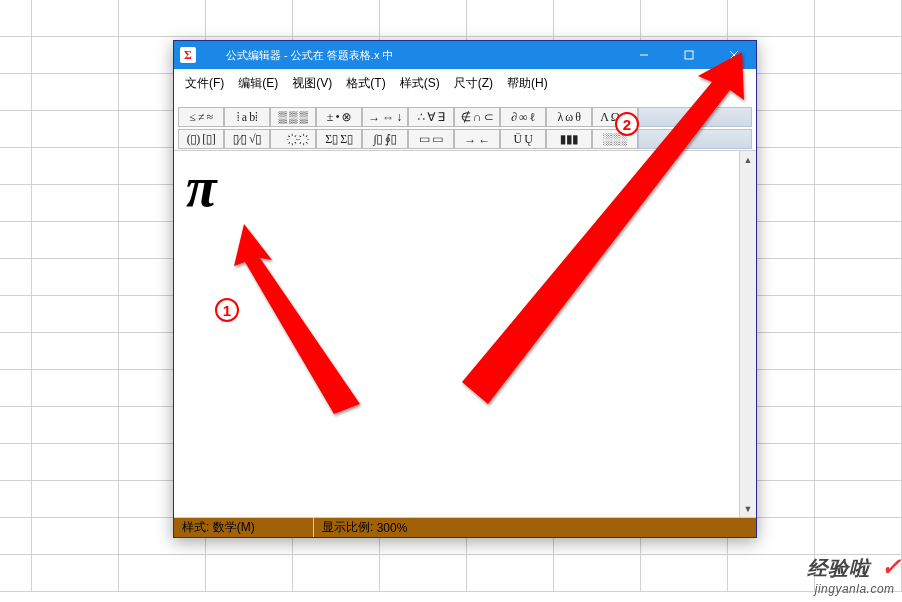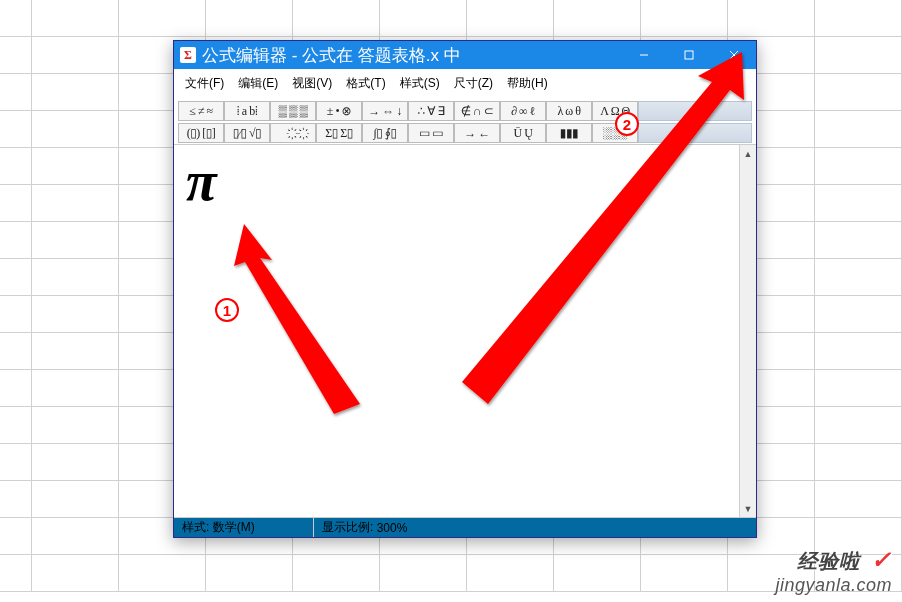--- a/index.html
+++ b/index.html
@@ -59,39 +59,40 @@
       font-weight: bold;
       font-size: 12px;
       display: flex;
       align-items: center;
       justify-content: center;
       margin-right: 6px;
       border-radius: 2px;
     }
     .titlebar .title {
       flex: 1;
-      font-size: 17px;
+      font-size: 11px;
+      margin-left: 24px;
     }
     .winbtns {
       display: flex;
       height: 100%;
     }
     .winbtn {
       width: 45px;
       display: flex;
       align-items: center;
       justify-content: center;
       color: #fff;
     }
     .winbtn svg { stroke: #fff; fill: none; stroke-width: 1; }
     
     .menubar {
       display: flex;
       gap: 4px;
-      padding: 4px 6px 6px 6px;
+      padding: 4px 6px 12px 6px;
       font-size: 12px;
     }
     .menubar span {
       padding: 2px 5px;
     }
     
     .toolbar {
       display: flex;
       padding: 1px 4px;
       position: relative;
@@ -156,21 +157,21 @@
     }
     .scrollbar-v .arrow.up { top: 0; }
     .scrollbar-v .arrow.down { bottom: 0; }
     
     .statusbar {
       height: 20px;
       border-top: 1px solid #ccc;
       display: flex;
       align-items: center;
       font-size: 12px;
-      background: #0369a1;
+      background: #a16207;
     }
     .statusbar .panel {
       border-right: 1px solid #ccc;
       padding: 0 8px;
       height: 100%;
       display: flex;
       align-items: center;
       width: 140px;
     }
     .statusbar .panel.last { flex: 1; border-right: none; }
@@ -186,40 +187,40 @@
       font-weight: bold;
       font-size: 15px;
       display: flex;
       align-items: center;
       justify-content: center;
       background: #fff;
     }
     
     .watermark {
       position: absolute;
-      right: 10px;
+      right: 0;
       bottom: 6px;
-      text-align: right;
+      text-align: center;
     }
     .watermark .top {
       font-size: 20px;
       font-weight: 900;
       font-style: italic;
       color: #444;
       text-shadow: 1px 1px 0 #fff;
       letter-spacing: 1px;
     }
     .watermark .check {
       color: #e33;
       font-size: 24px;
       font-weight: bold;
       margin-left: 4px;
     }
     .watermark .sub {
-      font-size: 18px;
+      font-size: 12px;
       color: #555;
       font-style: italic;
       letter-spacing: 0.5px;
     }
   </style>
 </head>
 <body>
 
 <div class="grid">
 

